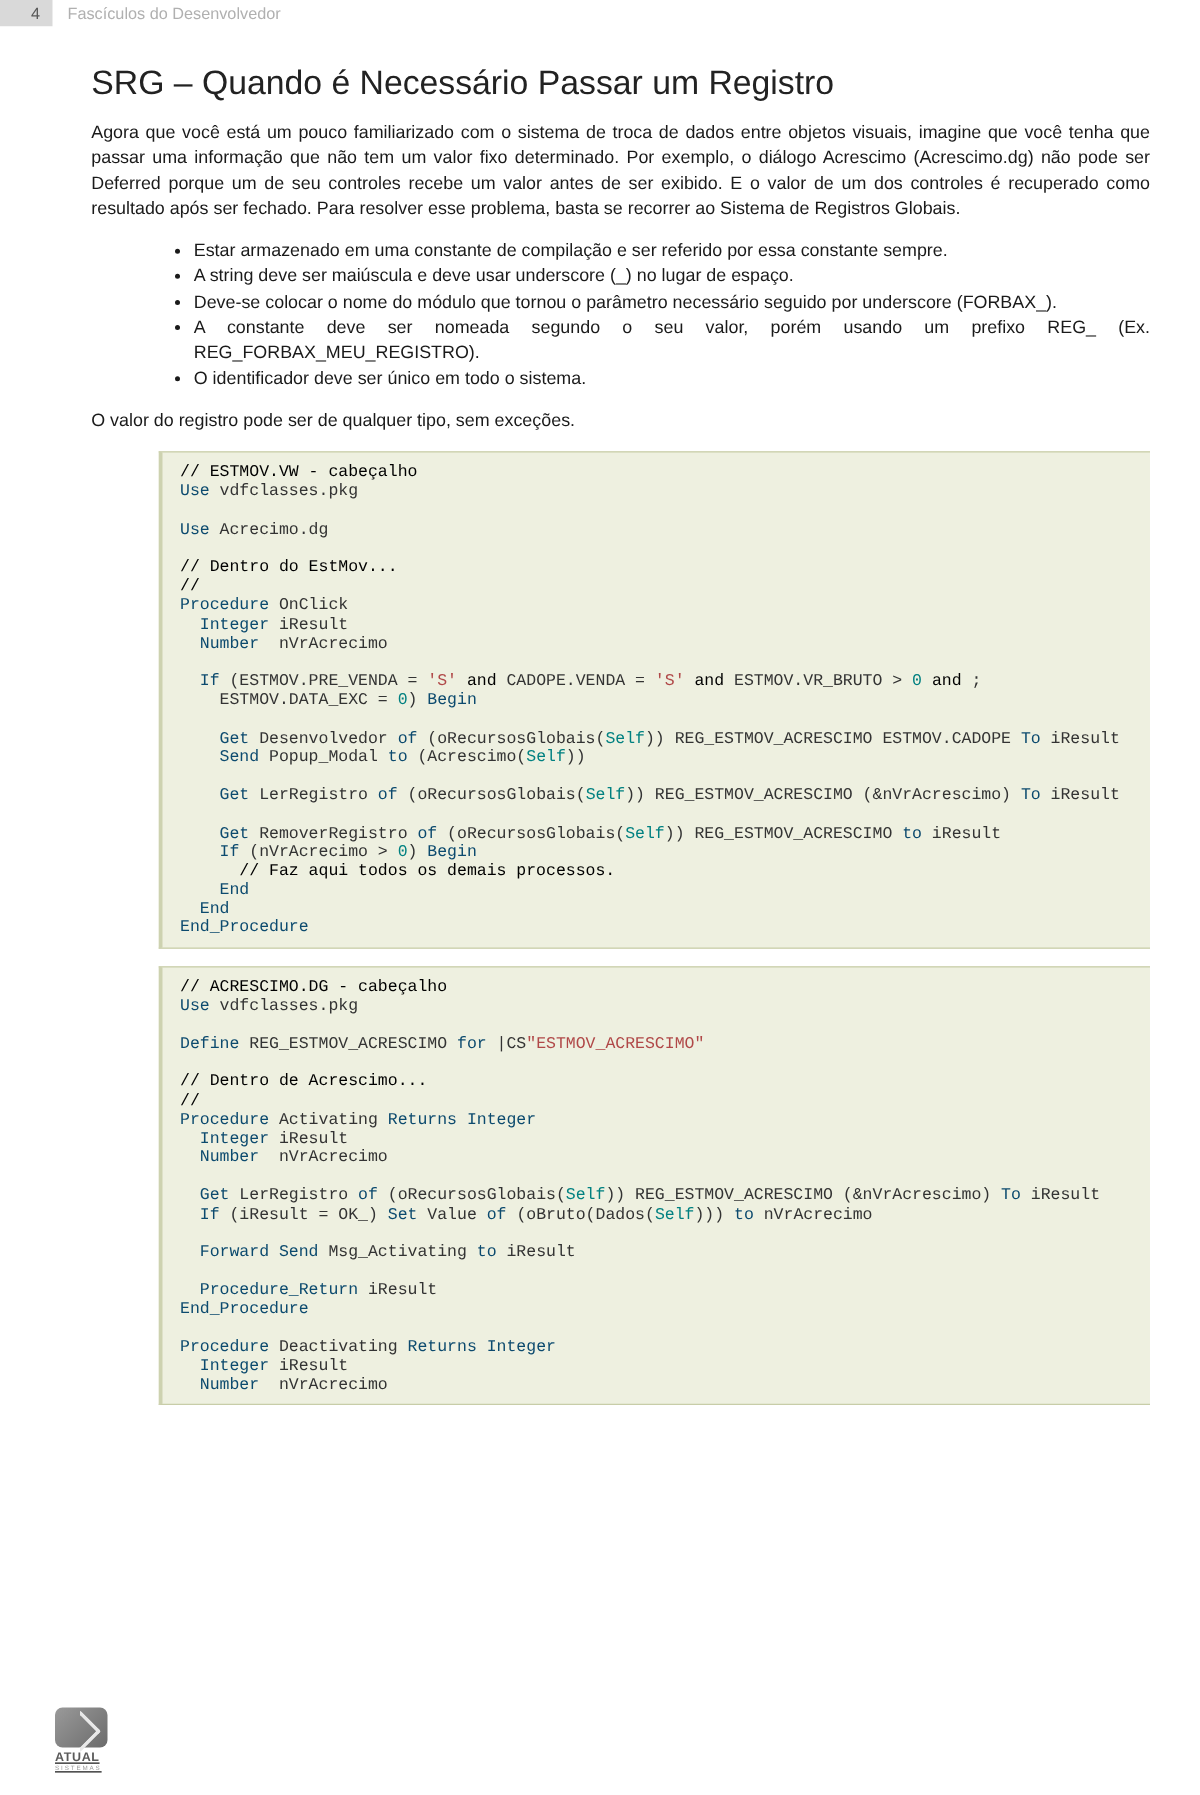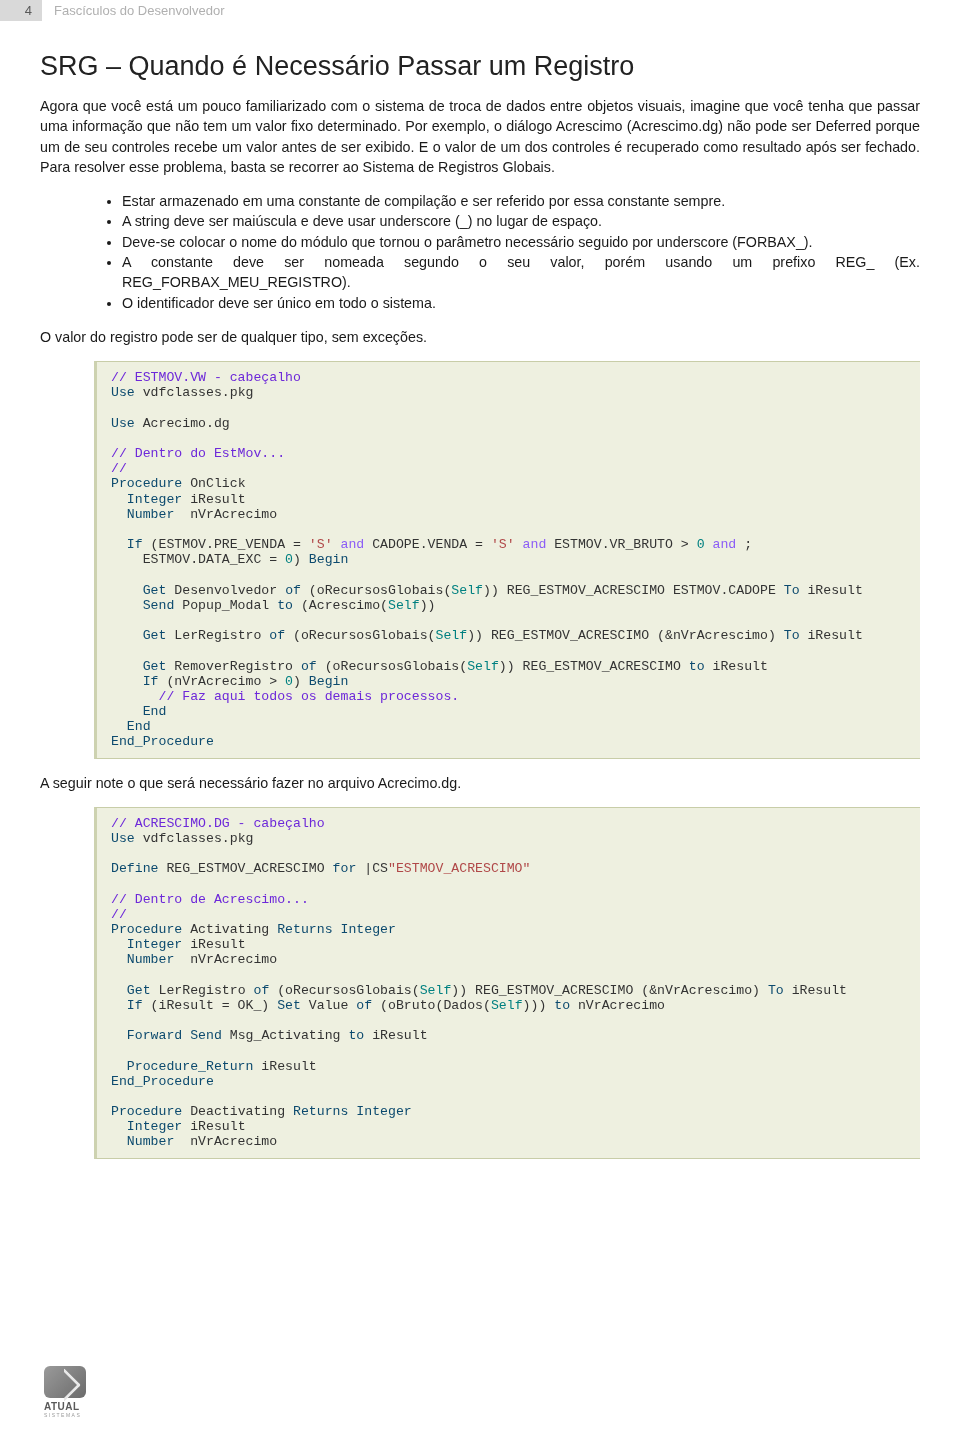--- a/index.html
+++ b/index.html
@@ -25,20 +25,21 @@
       font-size: 13px;
     }
     .header-title {
       color: #b0b0b0;
       padding: 3px 0 3px 12px;
       font-size: 13px;
       text-align: center;
     }
     .content {
       padding: 30px 40px 0 40px;
+      margin-left: 33px;
     }
     h1 {
       font-size: 27px;
       font-weight: 400;
       color: #222;
       margin-bottom: 14px;
     }
     p {
       font-size: 14.3px;
       line-height: 1.42;
@@ -63,30 +64,31 @@
       border-bottom: 1px solid #c8cda8;
       border-left: 3px solid #cdd2b0;
       padding: 8px 14px;
       font-family: 'Courier New', monospace;
       font-size: 13.2px;
       line-height: 1.15;
       white-space: pre;
       color: #333;
       overflow-x: hidden;
     }
-    .cm { color: #6d28d9; } 
+    .cm { color: #000000; } 
     .kw { color: #0c4a6e; } 
-    .tkw { color: #8b5cf6; } 
+    .tkw { color: #000000; } 
     .num { color: #008080; }
     .str { color: #b04848; }
     .self { color: #008080; text-align: center; }
     .logo-wrap {
       position: absolute;
       left: 44px;
       bottom: 18px;
+      text-decoration: underline;
     }
     .logo-badge {
       width: 42px;
       height: 32px;
       background: linear-gradient(135deg, #9a9a9a, #6b6b6b);
       border-radius: 6px;
       position: relative;
       margin-bottom: 3px;
     }
     .logo-badge::before {
@@ -157,21 +159,20 @@
 
     <span class="kw">Get</span><span> LerRegistro </span><span class="kw">of</span><span> (oRecursosGlobais(</span><span class="self">Self</span><span>)) REG_ESTMOV_ACRESCIMO (&amp;nVrAcrescimo) </span><span class="kw">To</span><span> iResult</span>
 
     <span class="kw">Get</span><span> RemoverRegistro </span><span class="kw">of</span><span> (oRecursosGlobais(</span><span class="self">Self</span><span>)) REG_ESTMOV_ACRESCIMO </span><span class="kw">to</span><span> iResult</span>
     <span class="kw">If</span><span> (nVrAcrecimo &gt; </span><span class="num">0</span>) <span class="kw">Begin</span>
       <span class="cm">// Faz aqui todos os demais processos.</span>
     <span class="kw">End</span>
   <span class="kw">End</span>
 <span class="kw">End_Procedure</span></div>
 
-  <p>A seguir note o que será necessário fazer no arquivo Acrecimo.dg.</p>
 
   <div class="code-block"><span class="cm">// ACRESCIMO.DG - cabeçalho</span>
 <span class="kw">Use</span><span> vdfclasses.pkg</span>
 
 <span class="kw">Define</span><span> REG_ESTMOV_ACRESCIMO </span><span class="kw">for</span><span> |CS</span><span class="str">"ESTMOV_ACRESCIMO"</span>
 
 <span class="cm">// Dentro de Acrescimo...</span>
 <span class="cm">//</span>
 <span class="kw">Procedure</span><span> Activating </span><span class="kw">Returns</span><span class="kw"> Integer</span>
   <span class="kw">Integer</span><span> iResult</span>

